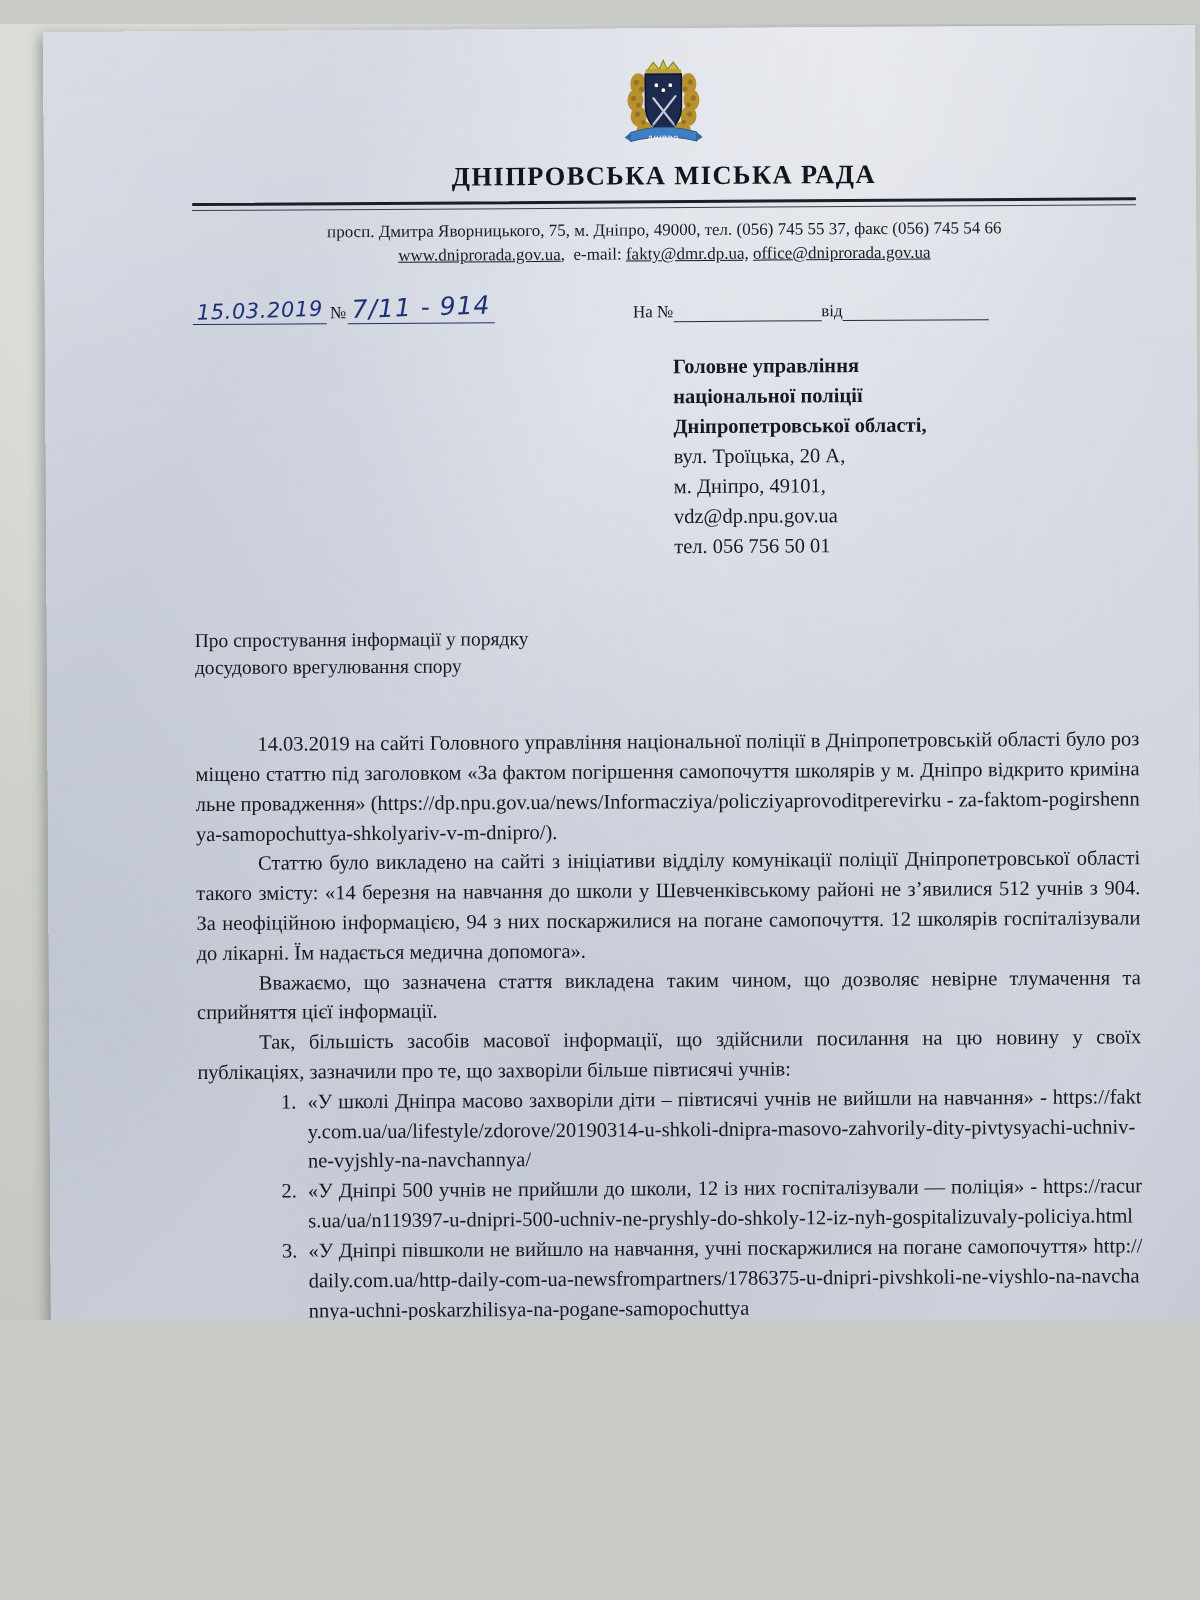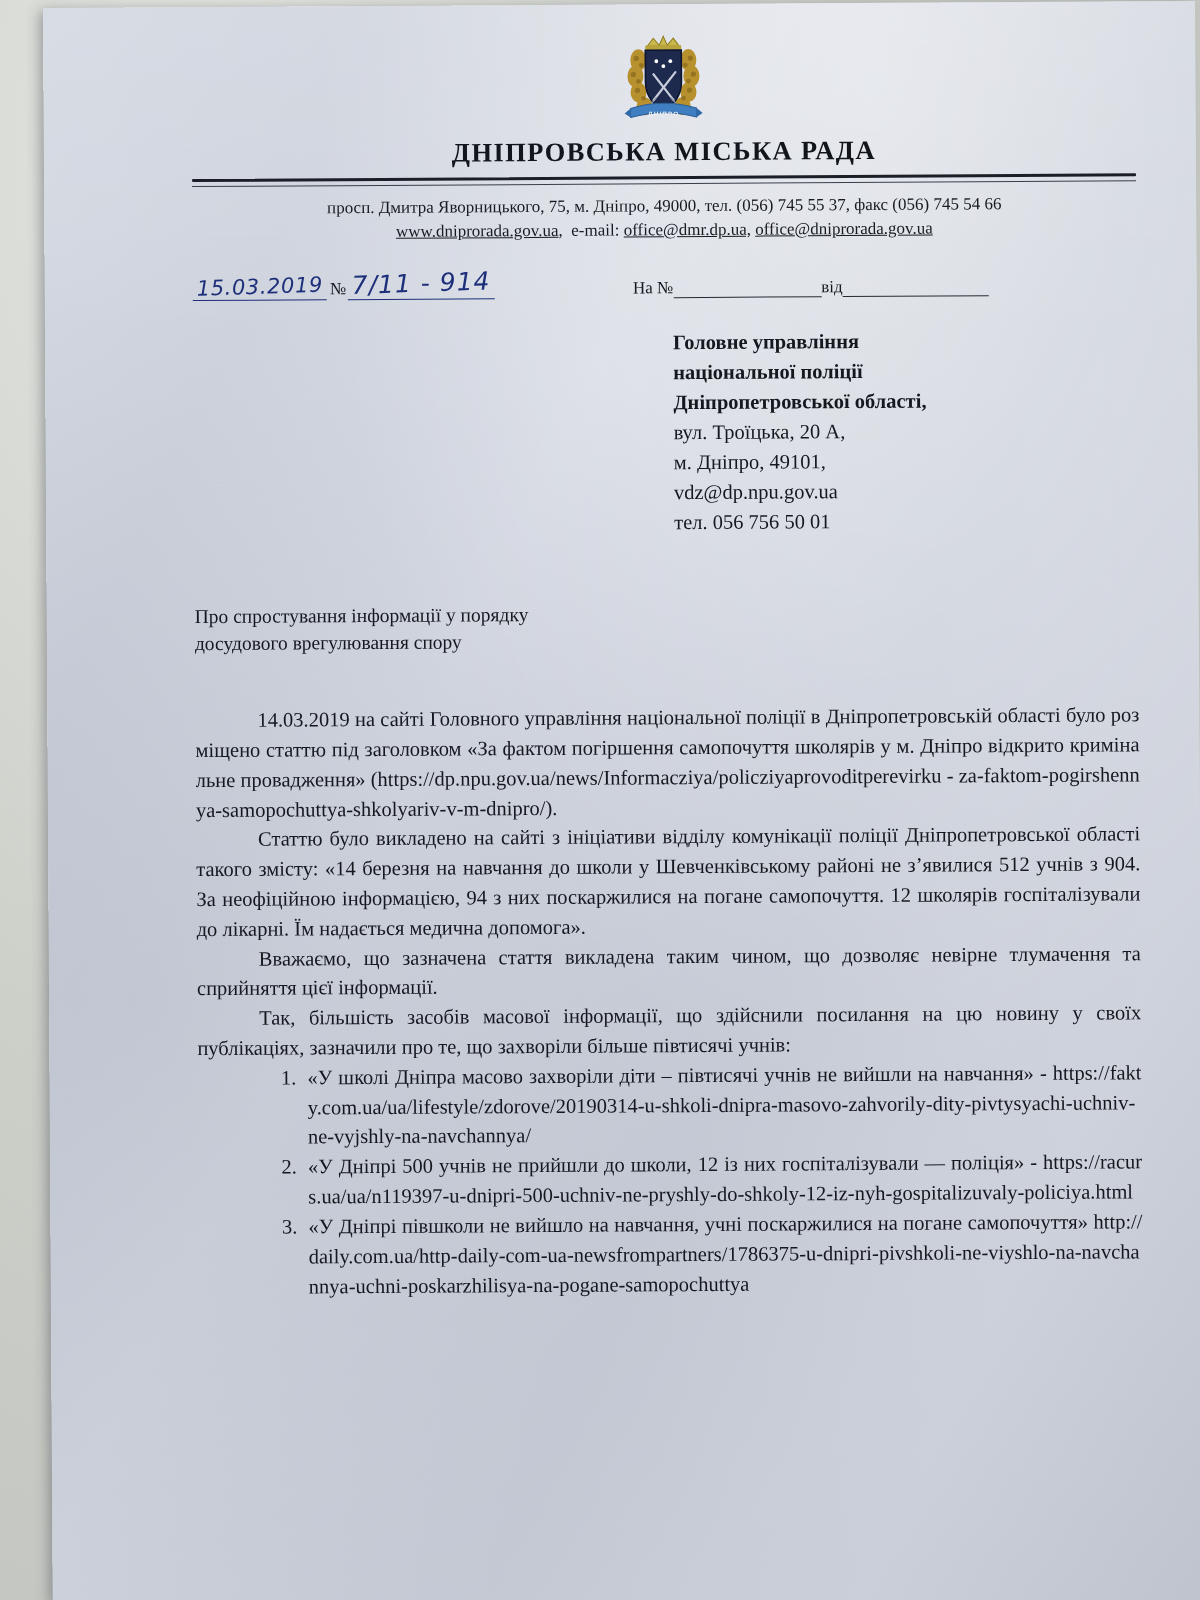--- a/index.html
+++ b/index.html
@@ -12,24 +12,25 @@
     width: 1200px;
     height: 1600px;
     overflow: hidden;
     font-family: "Liberation Serif", "DejaVu Serif", serif;
   }
 
   
   #photo {
     position: relative;
     width: 1200px;
-    height: 1600px;
+    height: 1296px;
     background:
       radial-gradient(ellipse at 20% 10%, #e4e6e1 0%, #cdd0c9 45%, #bdc0ba 100%);
     overflow: hidden;
+    margin-top: 24px;
   }
 
   
   #sheet {
     position: absolute;
     left: 43px;
     top: 8px;
     width: 1152px;
     height: 1600px;
     background:
@@ -250,21 +251,21 @@
 
       <div class="rules">
         <div class="rule-thick"></div>
         <div class="rule-thin"></div>
       </div>
 
       <div class="contacts">
         <div>просп. Дмитра Яворницького, 75, м. Дніпро, 49000, тел. (056) 745 55 37, факс (056) 745 54 66</div>
         <div>
           <span class="lnk">www.dniprorada.gov.ua</span><span>,&nbsp;&nbsp;</span><span>e-mail:</span>
-          <span class="lnk">office@dmr.dp.ua,</span>
+          <span class="lnk">fakty@dmr.dp.ua,</span>
           <span class="lnk">office@dniprorada.gov.ua</span>
         </div>
       </div>
 
       <div class="refline">
         <div class="ref-left">
           <span class="ul-line">
             <span class="hand">15.03.2019</span>
           </span>
           <span class="nomer">№</span>

